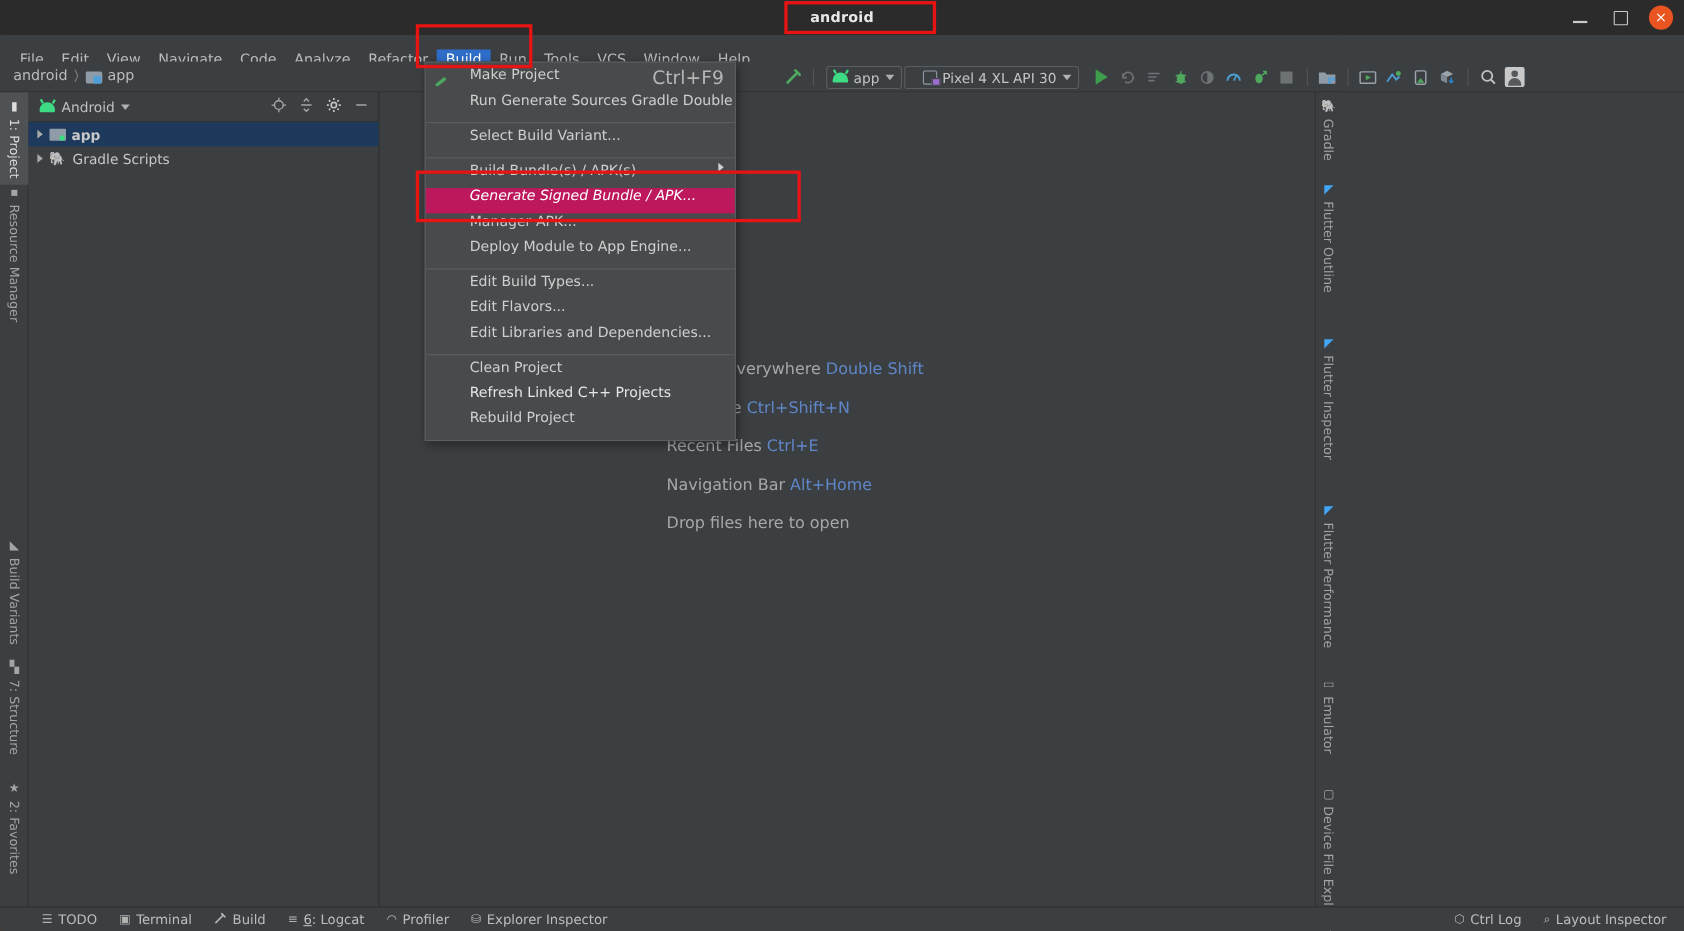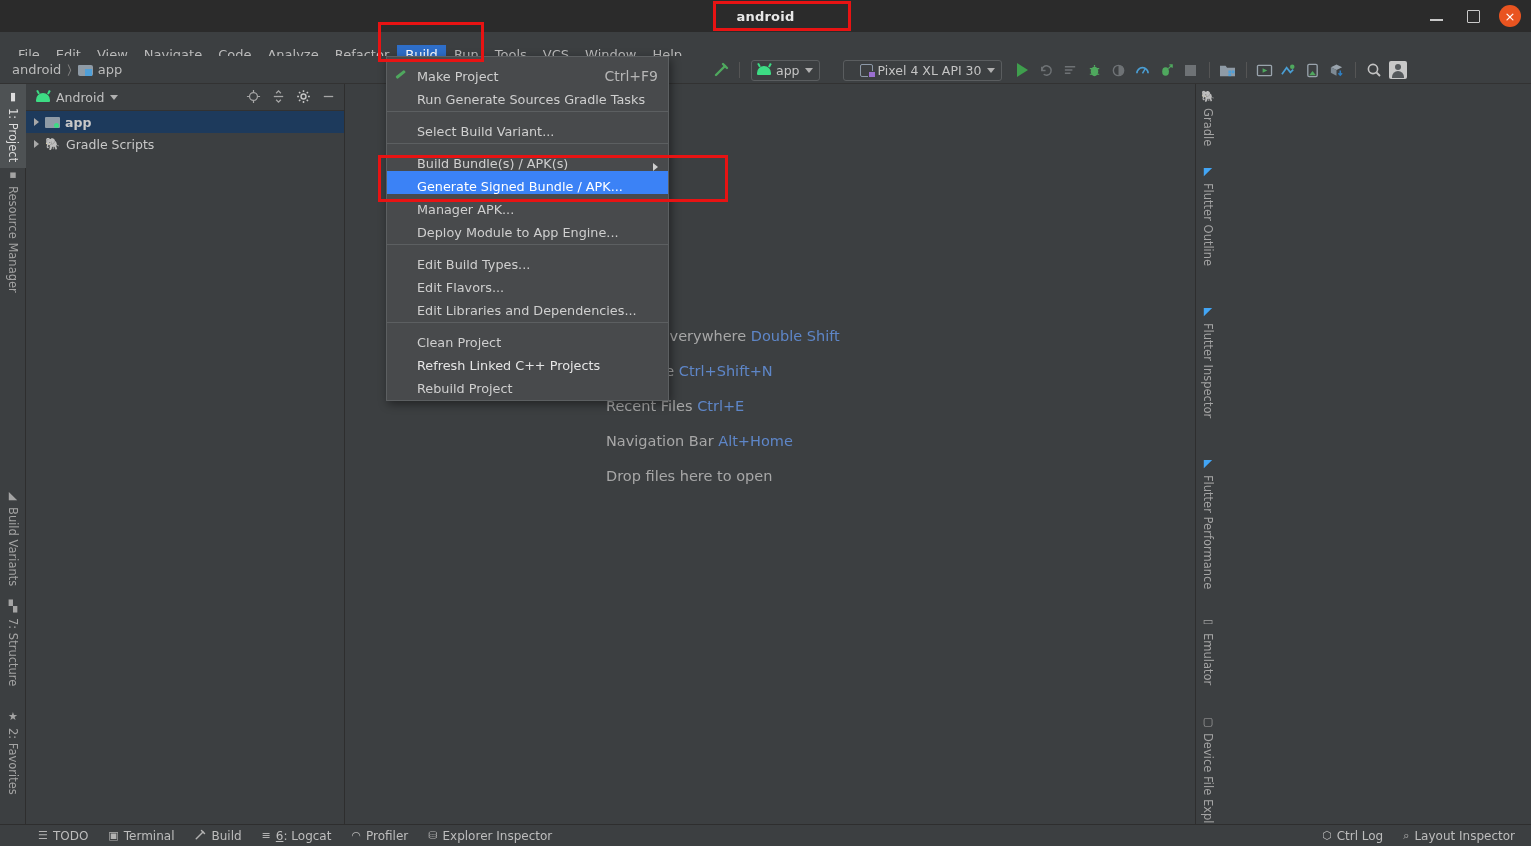--- a/index.html
+++ b/index.html
@@ -224,27 +224,27 @@
   .wl .key { color: #5e86c8; font-weight: 500; }
 
   
   .dropdown {
     position: absolute; left: 386px; top: 56px; width: 283px;
     background: #484a4c; border: 1px solid #5c5f61;
     box-shadow: 2px 3px 9px rgba(0,0,0,.45);
     padding: 4px 0; z-index: 40;
   }
   .mrow {
-    height: 23px; display: flex; align-items: flex-end;
-    padding: 0 10px 0 30px; color: #cfcfcf; font-size: 12.8px;
+    height: 23px; display: flex; align-items: flex-start;
+    padding: 0 10px 0 40px; color: #cfcfcf; font-size: 12.8px;
     position: relative; cursor: default; white-space: nowrap;
   }
-  .mrow.hl { background: #3b82f6; color: #ffffff; }
+  .mrow.hl { background: #be185d; color: #ffffff; font-style: italic; }
   .mrow.disabled { color: #e5e5e5; }
-  .mrow .short { margin-left: auto; color: #b6b6b6; font-size: 14px; }
+  .mrow .short { margin-left: auto; color: #b6b6b6; font-size: 17px; }
   .msep { height: 1px; background: #5c5f61; margin: 4px 0; }
   .submarrow {
     margin-left: auto; width: 0; height: 0;
     border-left: 5px solid #cfcfcf; border-top: 4px solid transparent;
     border-bottom: 4px solid transparent;
   }
   .hammer {
     position: absolute; left: 8px; top: 6px; width: 12px; height: 11px;
   }
   .hammer::before {
@@ -327,21 +327,21 @@
         </svg>
     </div>
     <div class="tb-sep"></div>
 
     <div class="combo" style="margin-left:4px;">
       <span class="droid"></span>
       <span class="lbl">app</span>
       <span class="caret"></span>
     </div>
 
-    <div class="combo" style="margin-left:21px;padding-left:16px;">
+    <div class="combo" style="margin-left:0;padding-left:16px;">
       <span class="devico"></span>
       <span class="lbl">Pixel 4 XL API 30</span>
       <span class="caret"></span>
     </div>
 
     <div class="tb-ico" style="margin-left:8px;">
         <span class="runtri"></span>
       </div>
     <div class="tb-ico greyicon">
       <svg width="15" height="15" viewBox="0 0 16 16">
@@ -547,21 +547,21 @@
     </div>
   </div>
 
   <div class="dropdown">
     <div class="mrow">
       <span class="hammer"></span>
       <span>Make Project</span>
       <span class="short">Ctrl+F9</span>
     </div>
     <div class="mrow">
-      <span>Run Generate Sources Gradle Tasks</span>
+      <span>Run Generate Sources Gradle Double</span>
     </div>
     <div class="msep"></div>
     <div class="mrow">
       <span>Select Build Variant...</span>
     </div>
     <div class="msep"></div>
     <div class="mrow">
       <span>Build Bundle(s) / APK(s)</span>
       <span class="submarrow"></span>
     </div>

